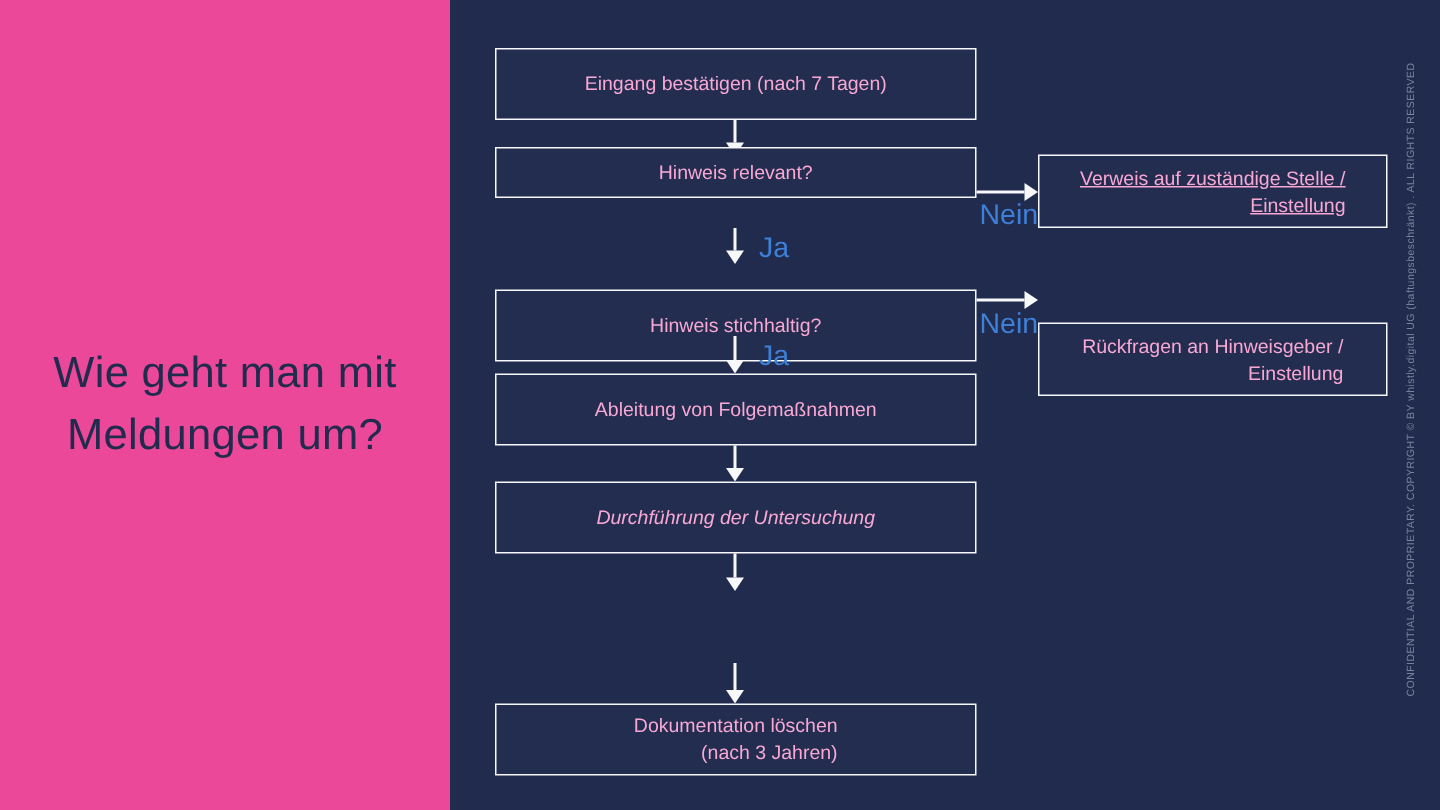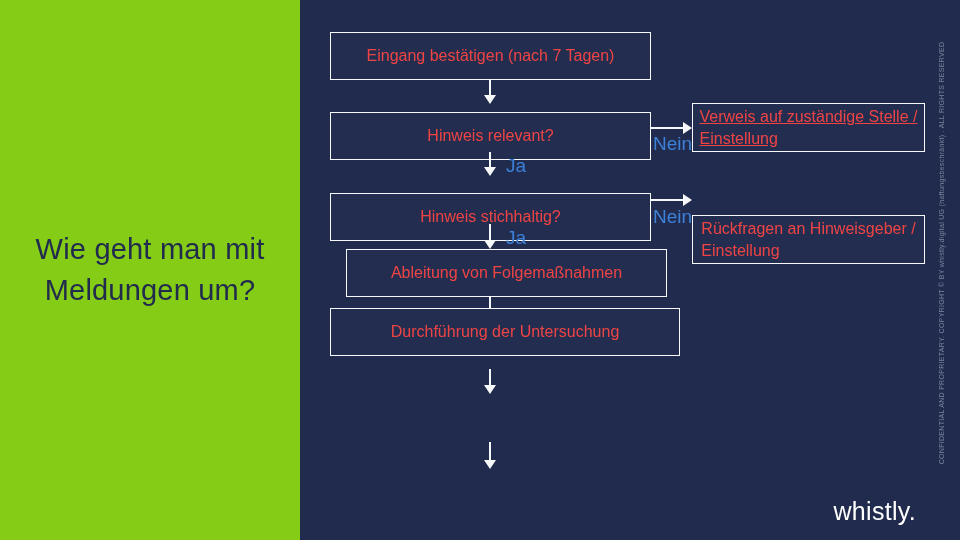--- a/index.html
+++ b/index.html
@@ -3,33 +3,33 @@
 <meta charset="utf-8">
 <style>
   html,body{margin:0;padding:0;background:#888;}
   .slide{
     position:relative;width:960px;height:540px;overflow:hidden;
     font-family:"Liberation Sans",sans-serif;
     background:#212b4d;
   }
   .panel-left{
     position:absolute;left:0;top:0;width:300px;height:540px;
-    background:#84cc16;display:flex;align-items:center;justify-content:center;
+    background:#ec4899;display:flex;align-items:center;justify-content:center;
   }
   .slide-title{
     color:#212b4d;font-size:29px;line-height:1.42;text-align:center;
     width:272px;font-weight:400;letter-spacing:.2px;
   }
   .panel-right{position:absolute;left:300px;top:0;width:660px;height:540px;}
 
   .flow-box{
     position:absolute;box-sizing:border-box;
     border:1.5px solid #f7f8fa;background:#222d50;
     display:flex;align-items:center;justify-content:center;
-    color:#ef4444;font-size:16px;text-align:left;line-height:1.35;
+    color:#f9a8d4;font-size:13px;text-align:right;line-height:1.35;
   }
   .box-label{white-space:pre-line;}
 
   .arrow-down{position:absolute;width:12px;}
   .arrow-down .stem{position:absolute;left:5px;top:0;width:2px;background:#f7f8fa;}
   .arrow-down .head{
     position:absolute;left:0;bottom:0;width:0;height:0;
     border-left:6px solid transparent;border-right:6px solid transparent;
     border-top:9px solid #f7f8fa;
   }
@@ -67,64 +67,68 @@
 
   <div class="flow-box" style="left:330px;top:32px;width:321px;height:48px;">
     <span class="box-label">Eingang bestätigen (nach 7 Tagen)</span>
   </div>
 
   <div class="arrow-down" style="left:484px;top:80px;height:24px;">
     <div class="stem" style="height:15px;"></div>
     <div class="head"></div>
   </div>
 
-  <div class="flow-box" style="left:330px;top:112px;width:321px;height:48px;">
+  <div class="flow-box" style="left:330px;top:98px;width:321px;height:34px;">
     <span class="box-label">Hinweis relevant?</span>
   </div>
 
   <div class="arrow-down" style="left:484px;top:152px;height:24px;">
     <div class="stem" style="height:15px;"></div>
     <div class="head"></div>
   </div>
   <div class="branch-label" style="left:506px;top:155px;">Ja</div>
 
   <div class="flow-box" style="left:330px;top:176px;width:321px;height:48px;margin-top:17px;">
     <span class="box-label">Hinweis stichhaltig?</span>
   </div>
 
   <div class="arrow-down" style="left:484px;top:224px;height:25px;">
     <div class="stem" style="height:16px;"></div>
     <div class="head"></div>
   </div>
   <div class="branch-label" style="left:506px;top:227px;">Ja</div>
 
-  <div class="flow-box" style="left:346px;top:249px;width:321px;height:48px;">
+  <div class="flow-box" style="left:330px;top:249px;width:321px;height:48px;">
     <span class="box-label">Ableitung von Folgemaßnahmen</span>
   </div>
 
   <div class="arrow-down" style="left:484px;top:297px;height:24px;">
     <div class="stem" style="height:15px;"></div>
     <div class="head"></div>
   </div>
 
-  <div class="flow-box" style="left:330px;top:308px;width:350px;height:48px;">
+  <div class="flow-box" style="left:330px;top:321px;width:321px;height:48px;font-style:italic;">
     <span class="box-label">Durchführung der Untersuchung</span>
   </div>
 
   <div class="arrow-down" style="left:484px;top:369px;height:25px;">
     <div class="stem" style="height:16px;"></div>
     <div class="head"></div>
   </div>
 
 
   <div class="arrow-down" style="left:484px;top:442px;height:27px;">
     <div class="stem" style="height:18px;"></div>
     <div class="head"></div>
   </div>
 
+  <div class="flow-box" style="left:330px;top:469px;width:321px;height:48px;">
+    <span class="box-label">Dokumentation löschen
+(nach 3 Jahren)</span>
+  </div>
 
   <div class="arrow-right" style="left:651px;top:122px;width:41px;">
     <div class="stem" style="width:32px;"></div>
     <div class="head"></div>
   </div>
   <div class="branch-label" style="left:653px;top:133px;">Nein</div>
   <div class="flow-box" style="left:692px;top:103px;width:233px;height:49px;text-decoration:underline;">
     <span class="box-label">Verweis auf zuständige Stelle /
 Einstellung</span>
   </div>
@@ -134,15 +138,14 @@
     <div class="head"></div>
   </div>
   <div class="branch-label" style="left:653px;top:206px;">Nein</div>
   <div class="flow-box" style="left:692px;top:177px;width:233px;height:49px;margin-top:38px;">
     <span class="box-label">Rückfragen an Hinweisgeber /
 Einstellung</span>
   </div>
 
   <div class="copyright">CONFIDENTIAL AND PROPRIETARY. COPYRIGHT © BY whistly.digital UG (haftungsbeschränkt) . ALL RIGHTS RESERVED</div>
 
-  <div class="logo">whistly.</div>
 
 </div>
 
 </body></html>

